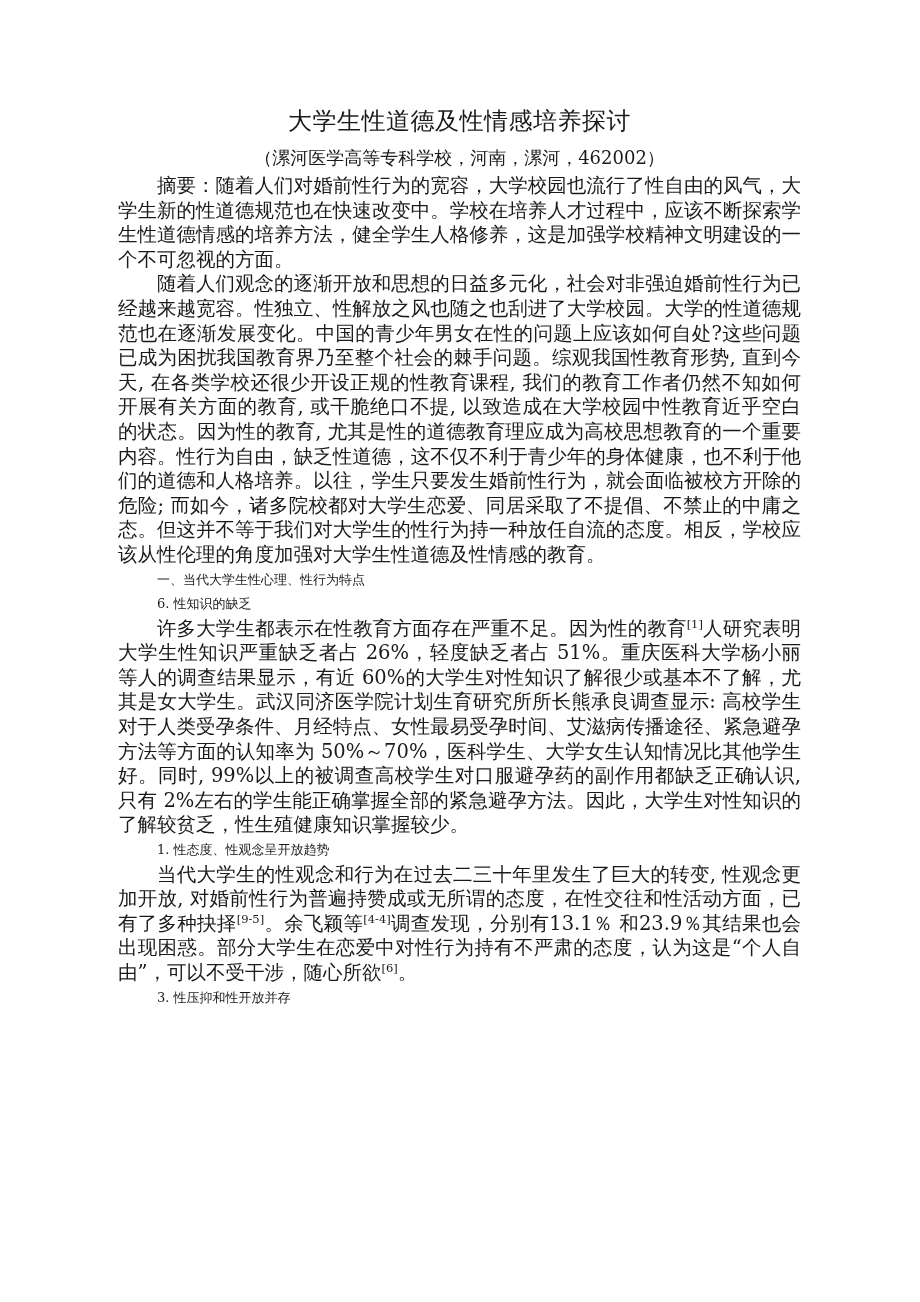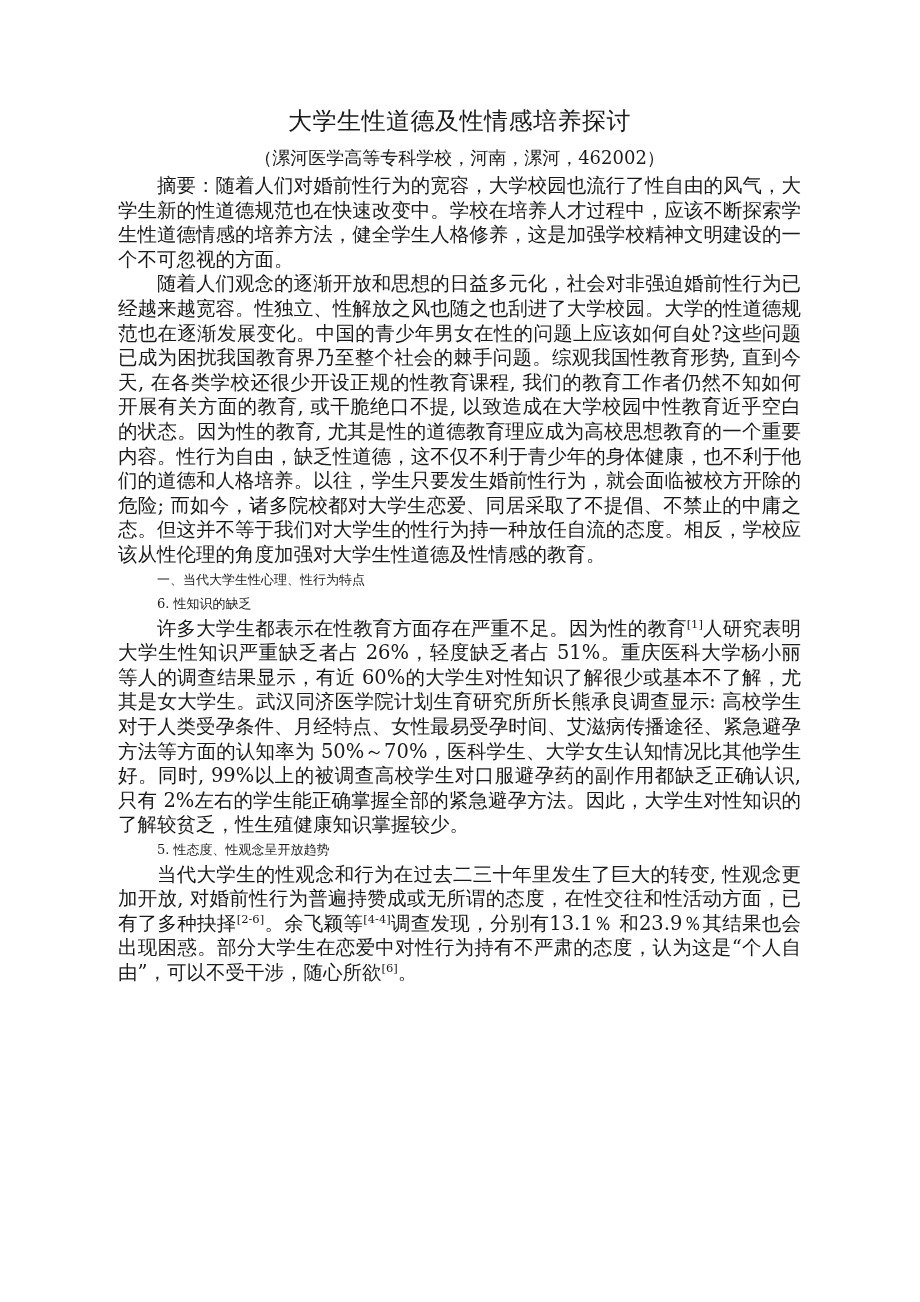--- a/index.html
+++ b/index.html
@@ -103,20 +103,21 @@
 
 
     <p class="body">随着人们观念的逐渐开放和思想的日益多元化，社会对非强迫婚前性行为已经越来越宽容。性独立、性解放之风也随之也刮进了大学校园。大学的性道德规范也在逐渐发展变化。中国的青少年男女在性的问题上应该如何自处?这些问题已成为困扰我国教育界乃至整个社会的棘手问题。综观我国性教育形势, 直到今天, 在各类学校还很少开设正规的性教育课程, 我们的教育工作者仍然不知如何开展有关方面的教育, 或干脆绝口不提, 以致造成在大学校园中性教育近乎空白的状态。因为性的教育, 尤其是性的道德教育理应成为高校思想教育的一个重要内容。性行为自由，缺乏性道德，这不仅不利于青少年的身体健康，也不利于他们的道德和人格培养。以往，学生只要发生婚前性行为，就会面临被校方开除的危险; 而如今，诸多院校都对大学生恋爱、同居采取了不提倡、不禁止的中庸之态。但这并不等于我们对大学生的性行为持一种放任自流的态度。相反，学校应该从性伦理的角度加强对大学生性道德及性情感的教育。</p>
 
     <div class="heading-l1">一、当代大学生性心理、性行为特点</div>
 
     <div class="heading-l2">6. 性知识的缺乏</div>
 
     <p class="body"><span>许多大学生都表示在性教育方面存在严重不足。因为性的教育</span><sup class="cite">[1]</sup><span>人研究表明大学生性知识严重缺乏者占 26%，轻度缺乏者占 51%。重庆医科大学杨小丽等人的调查结果显示，有近 60%的大学生对性知识了解很少或基本不了解，尤其是女大学生。武汉同济医学院计划生育研究所所长熊承良调查显示: 高校学生对于人类受孕条件、月经特点、女性最易受孕时间、艾滋病传播途径、紧急避孕方法等方面的认知率为 50%～70%，医科学生、大学女生认知情况比其他学生好。同时, 99%以上的被调查高校学生对口服避孕药的副作用都缺乏正确认识, 只有 2%左右的学生能正确掌握全部的紧急避孕方法。因此，大学生对性知识的了解较贫乏，性生殖健康知识掌握较少。</span></p>
 
-    <div class="heading-l2">5. 性态度、性观念呈开放趋势</div>
+    <div class="heading-l2">1. 性态度、性观念呈开放趋势</div>
 
-    <p class="body"><span>当代大学生的性观念和行为在过去二三十年里发生了巨大的转变, 性观念更加开放, 对婚前性行为普遍持赞成或无所谓的态度，在性交往和性活动方面，已有了多种抉择</span><sup class="cite">[2-6]</sup><span>。余飞颖等</span><sup class="cite">[4-4]</sup><span>调查发现，分别有13.1％ 和23.9％其结果也会出现困惑。部分大学生在恋爱中对性行为持有不严肃的态度，认为这是“个人自由”，可以不受干涉，随心所欲</span><sup class="cite">[6]</sup><span>。</span></p>
+    <p class="body"><span>当代大学生的性观念和行为在过去二三十年里发生了巨大的转变, 性观念更加开放, 对婚前性行为普遍持赞成或无所谓的态度，在性交往和性活动方面，已有了多种抉择</span><sup class="cite">[9-5]</sup><span>。余飞颖等</span><sup class="cite">[4-4]</sup><span>调查发现，分别有13.1％ 和23.9％其结果也会出现困惑。部分大学生在恋爱中对性行为持有不严肃的态度，认为这是“个人自由”，可以不受干涉，随心所欲</span><sup class="cite">[6]</sup><span>。</span></p>
 
+    <div class="heading-l2">3. 性压抑和性开放并存</div>
 
 
   </div>
 </div>
 
 </body></html>

